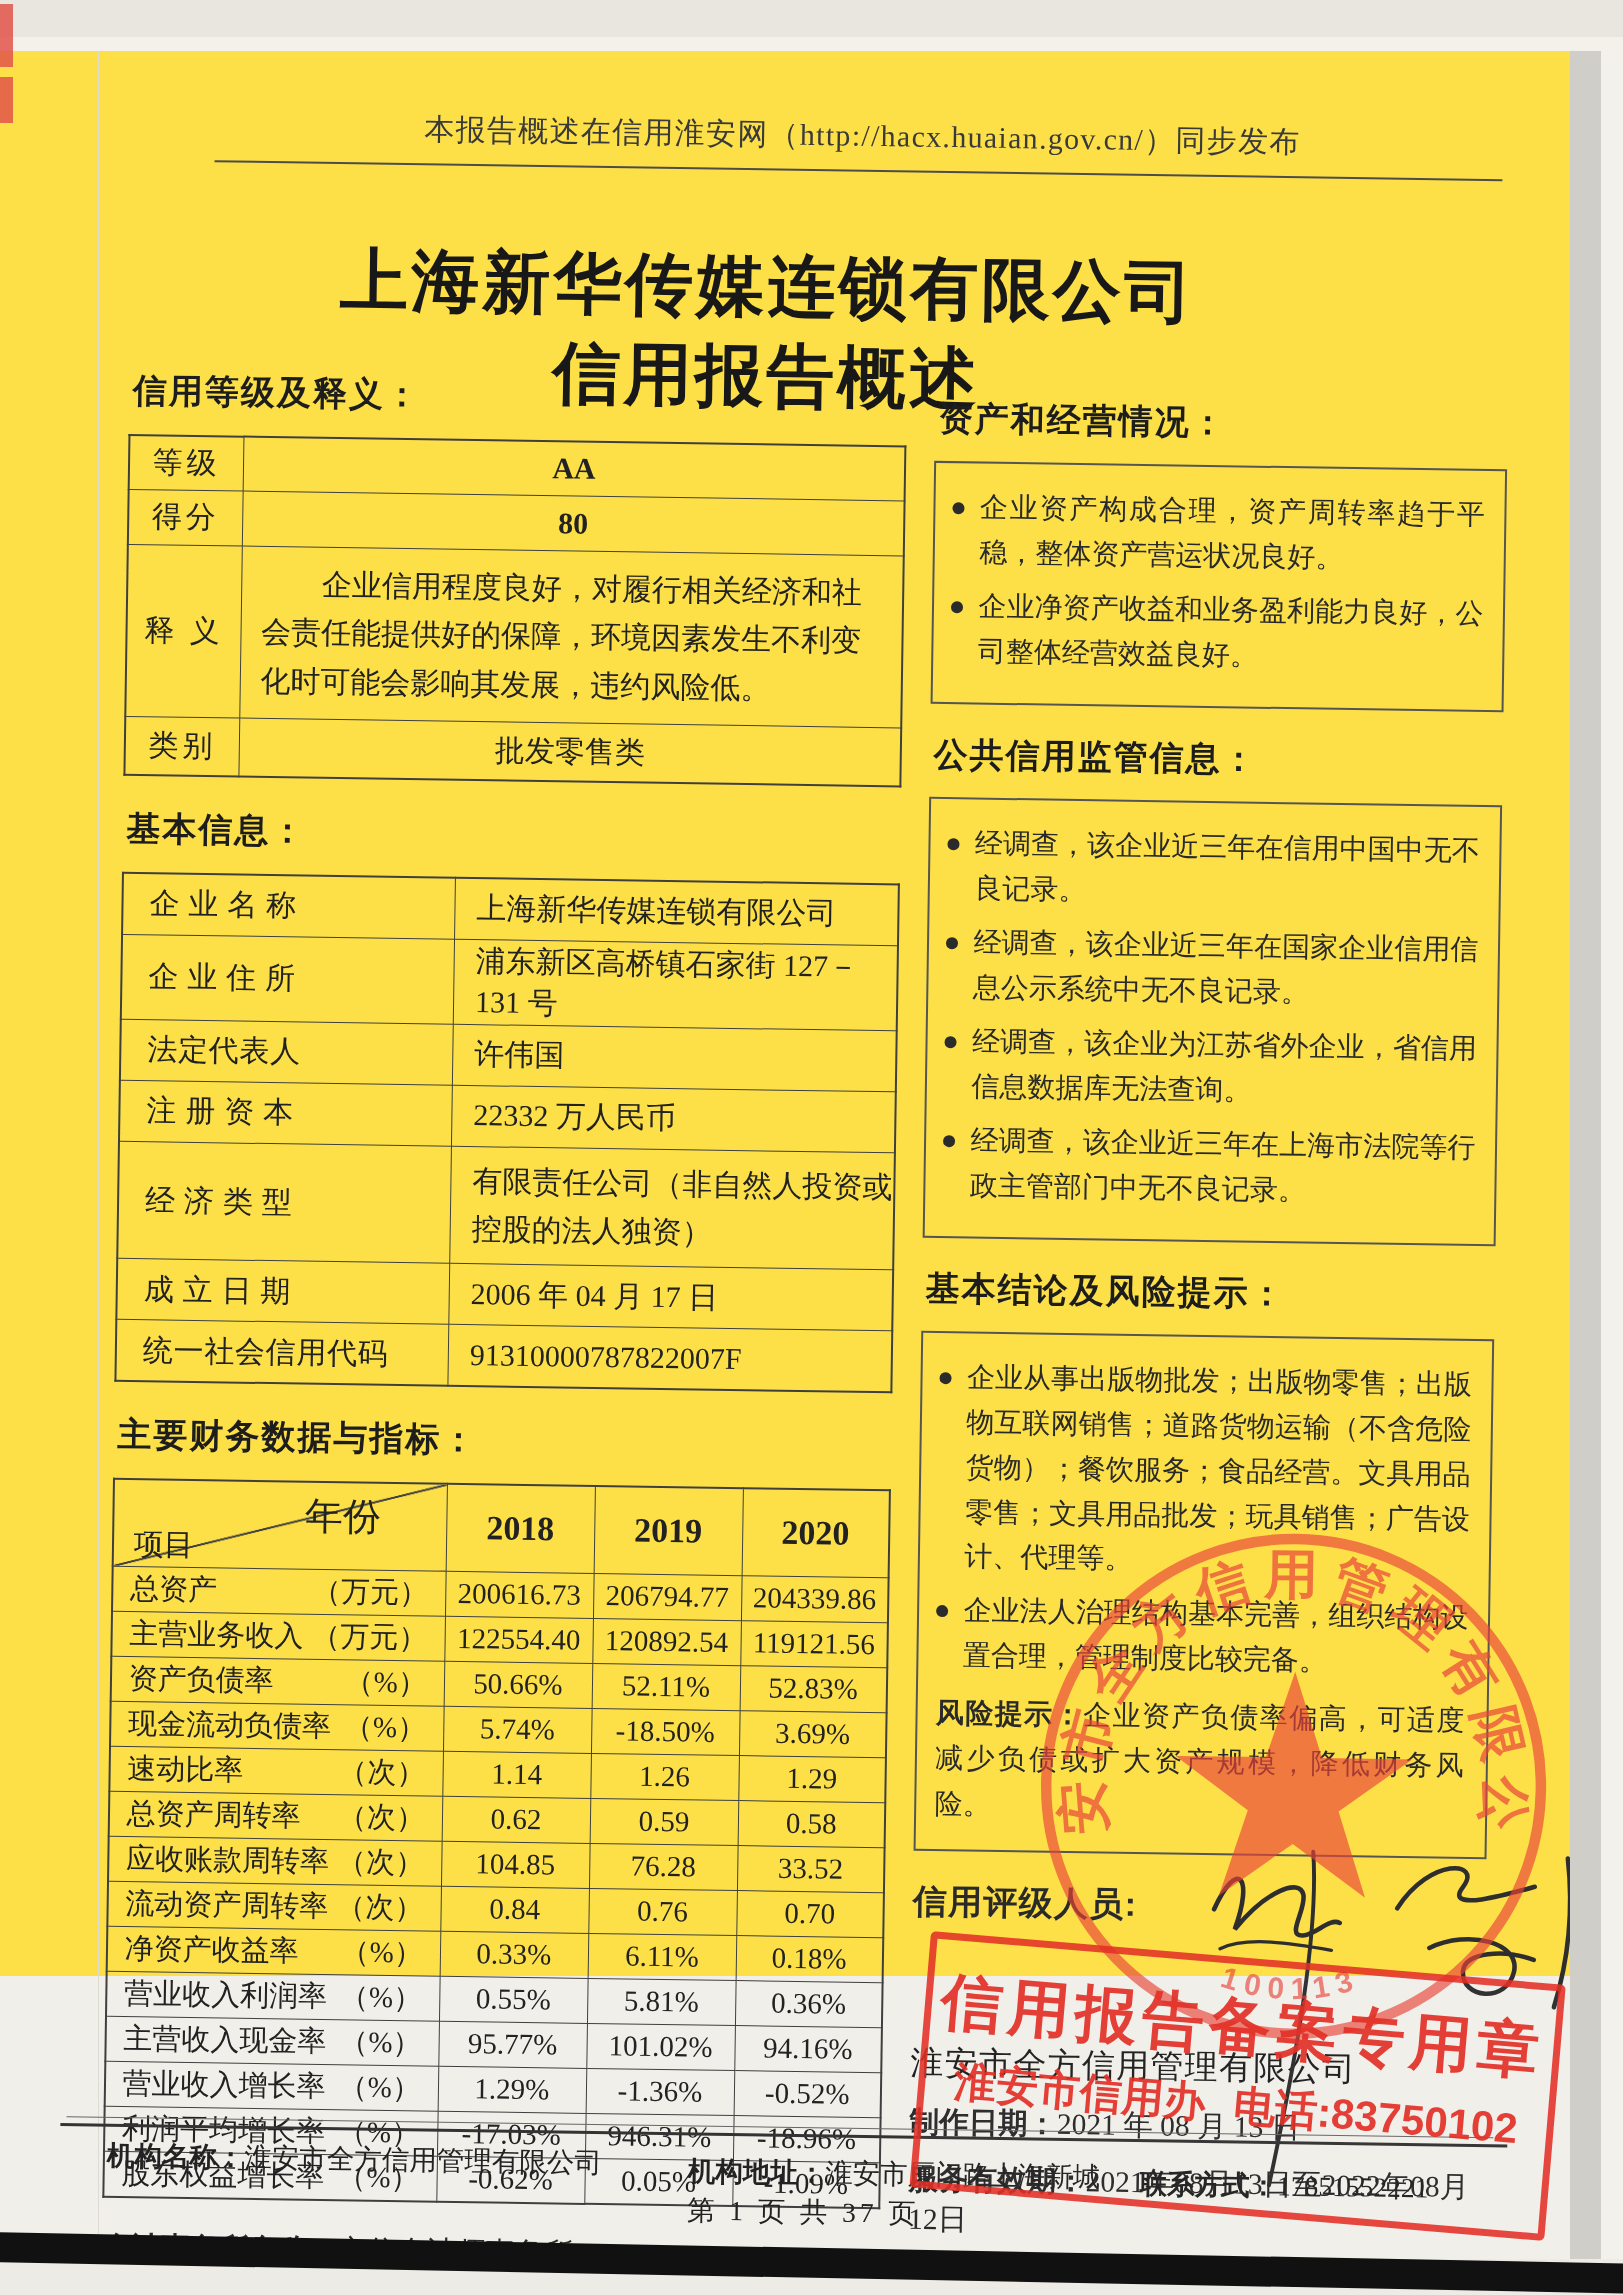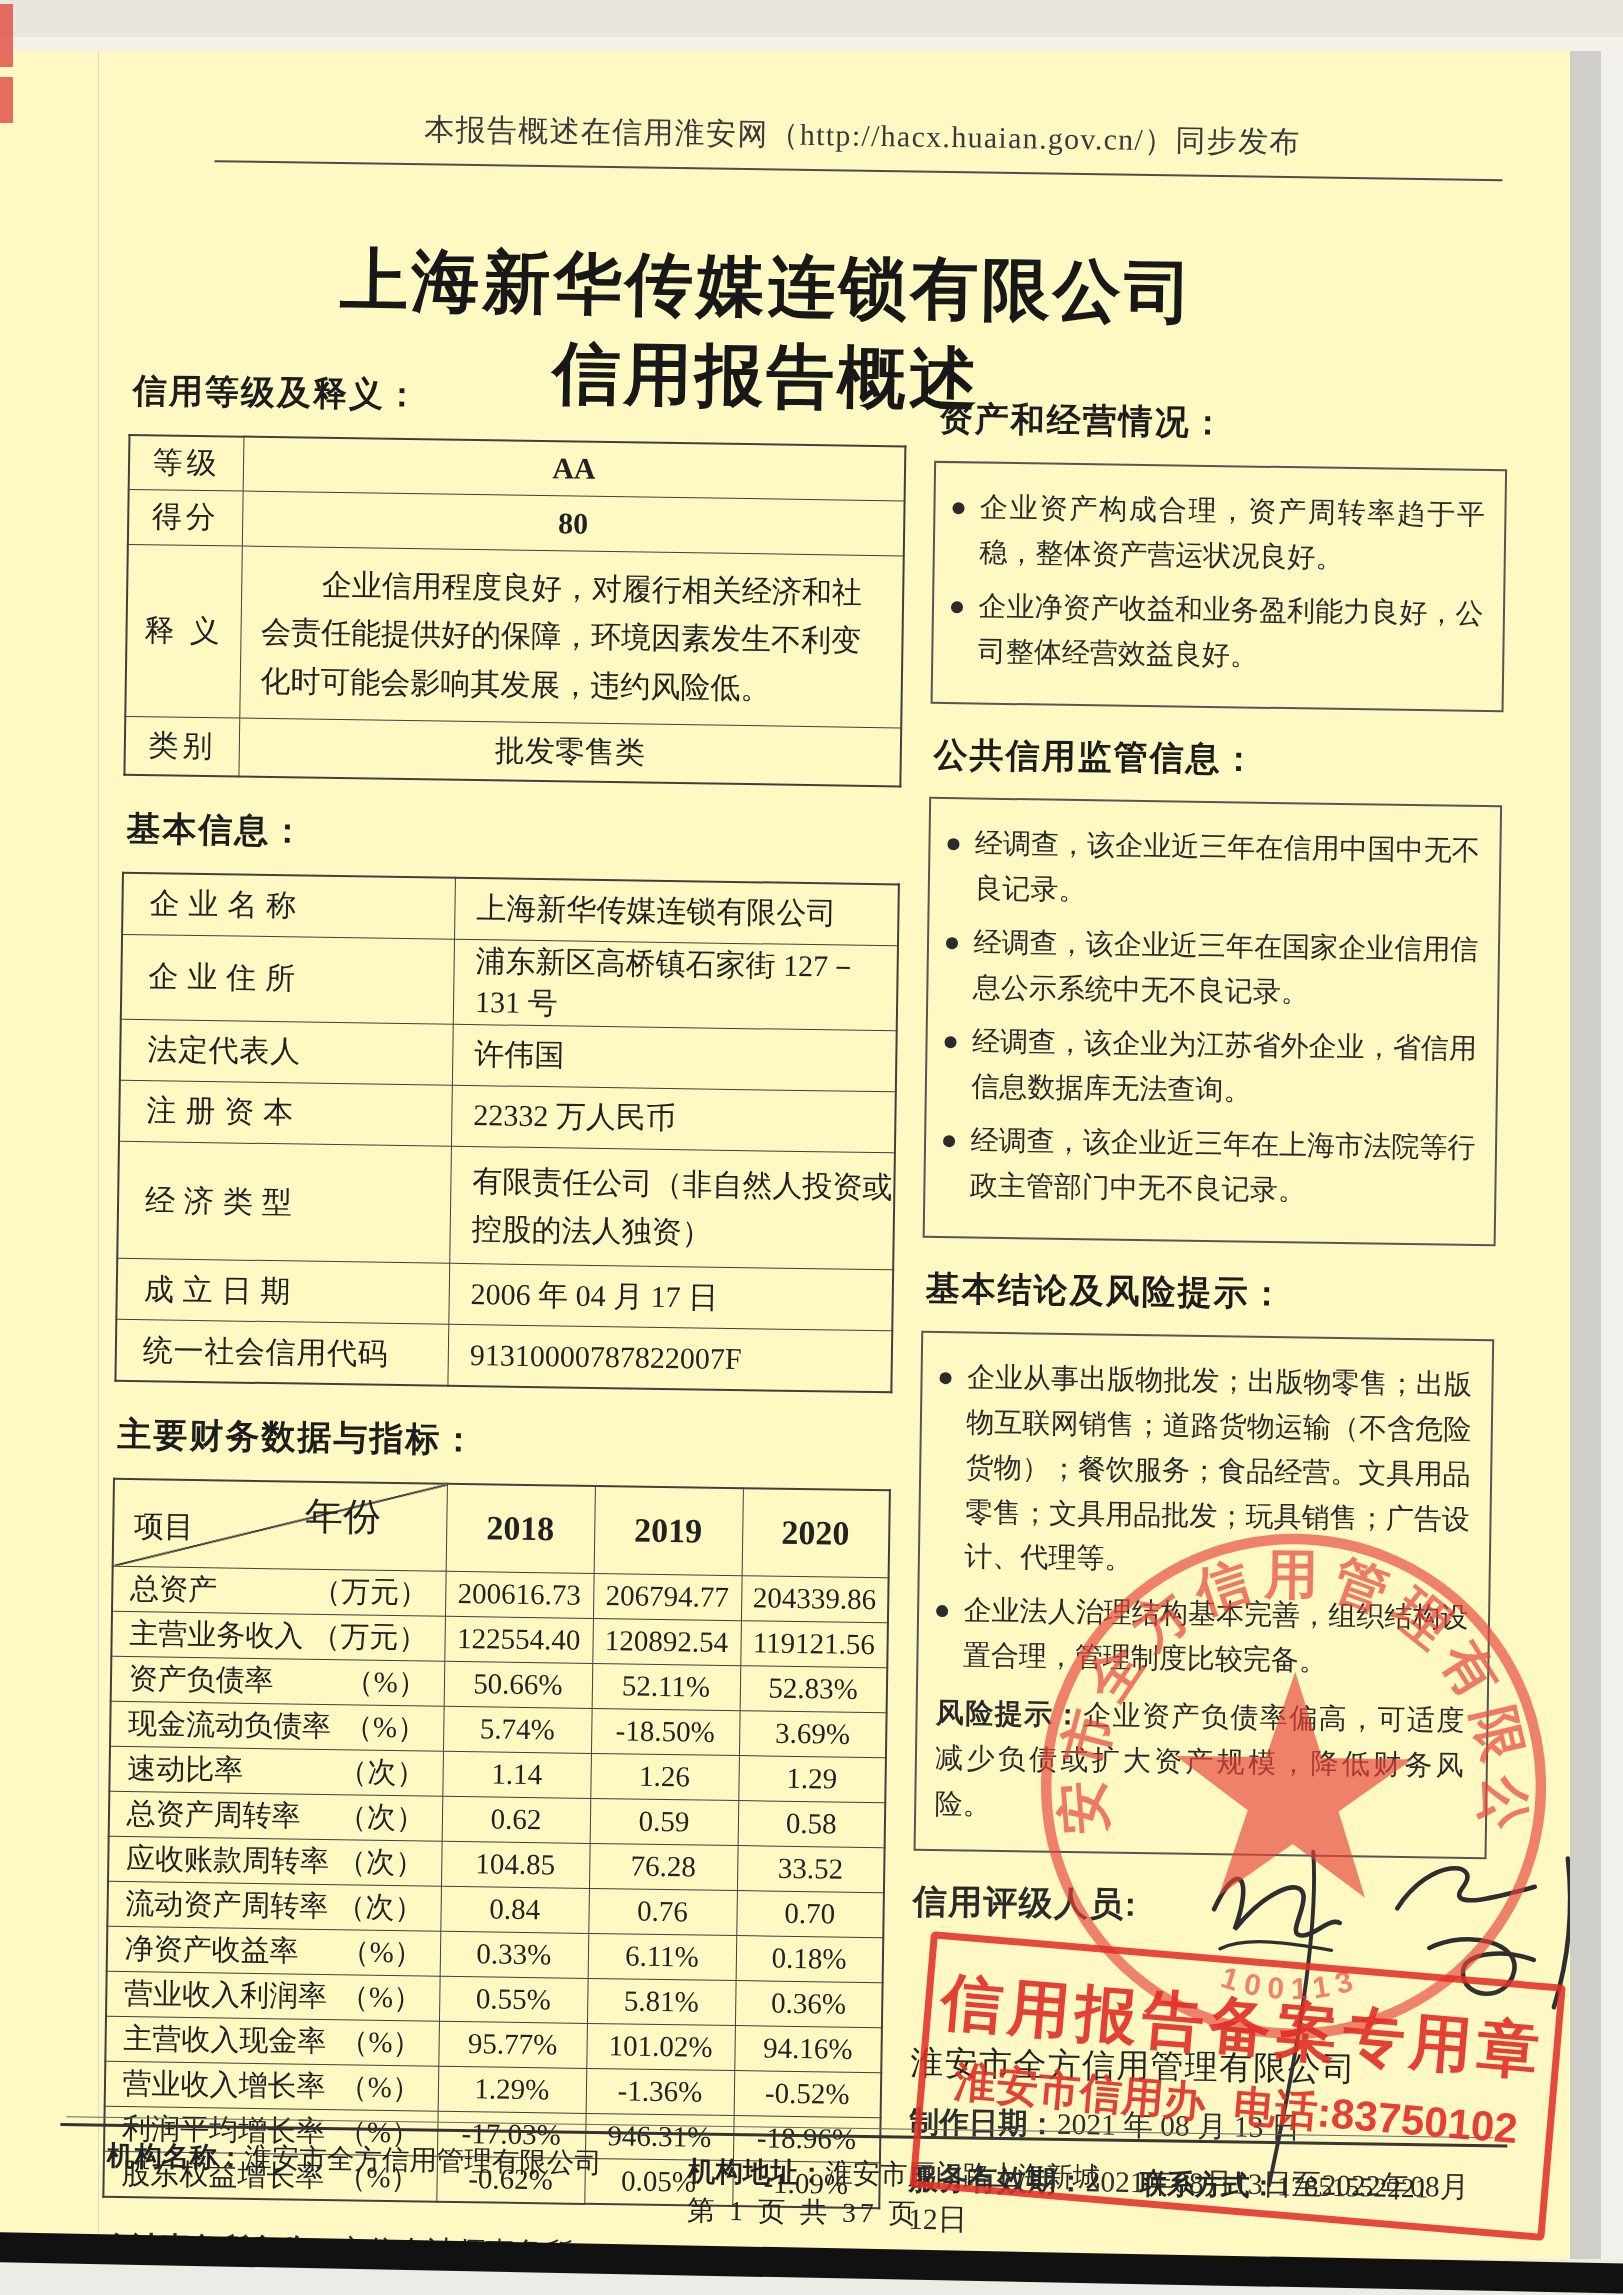--- a/index.html
+++ b/index.html
@@ -1,17 +1,17 @@
 <!DOCTYPE html>
 <html style="font-size:10.5px"><head>
 <meta charset="utf-8">
 <style>
   html,body{margin:0;padding:0;width:1624px;height:2295px;overflow:hidden;
     font-family:"Liberation Serif","DejaVu Serif",serif;color:#2a2a2a;background:#f1efe9;}
-  .scan{position:relative;width:1624px;height:2295px;background:#fef9c3;}
+  .scan{position:relative;width:1624px;height:1976px;background:#fde047;}
   
   .band-top{position:absolute;top:0;left:0;width:100%;height:37px;background:#e8e6df;z-index:6;}
   .band-top2{position:absolute;top:37px;left:0;width:100%;height:14.4px;background:#f3f1ea;z-index:6;}
   .edge-right{position:absolute;top:0;left:1570px;width:31px;height:2295px;background:#cfcec8;z-index:5;}
   .edge-right2{position:absolute;top:0;left:1601px;width:23px;height:2295px;background:#f3f1eb;z-index:5;}
   .edge-left-line{position:absolute;top:46px;left:98px;width:1.3px;height:2199px;background:#dddbd4;z-index:1;}
   .band-bottom-bg{position:absolute;top:2259px;left:0;width:100%;height:36px;background:#edebe5;z-index:6;}
   .band-bottom{position:absolute;top:2248px;left:-19.6px;width:1682px;height:30px;background:#111;transform:rotate(1.1deg);z-index:7;}
   .corner-mark{position:absolute;background:#e2544b;opacity:.85;z-index:7;}
   .cm1{top:3.9px;left:0;width:13px;height:63px;}
@@ -45,21 +45,21 @@
   .t2 td.val{padding-left:21px;}
   .t2 tr.tall td{height:106px;line-height:1.6;padding-top:5.2px;padding-bottom:5.2px;}
   
   .t3 td{height:42px;text-align:center;font-size:29px;}
   .t3 td.lab{text-align:left;}
   .t3 .labwrap{display:flex;justify-content:space-between;padding:0 15.7px;}
   .t3 tr.head td{height:84px;font-size:34px;font-weight:700;}
   td.diag{position:relative;background:
     linear-gradient(to bottom right,transparent calc(50% - 1.3px),#3f3f3f calc(50% - 0.7px),#3f3f3f calc(50% + 0.7px),transparent calc(50% + 1.3px));}
   td.diag .yr{position:absolute;top:7.9px;right:65px;font-size:38px;font-weight:400;}
-  td.diag .itm{position:absolute;bottom:19px;left:19.6px;font-size:30px;font-weight:400;margin-top:24px;}
+  td.diag .itm{position:absolute;bottom:1px;left:19.6px;font-size:30px;font-weight:400;margin-top:24px;}
   .acct{margin-top:22px;font-size:29.5px;line-height:1.85;}
   .acct b{font-family:"Liberation Sans","DejaVu Sans",sans-serif;font-weight:700;}
   
   .box{border:2px solid #555;padding:22px 19.6px 19.6px 17px;margin-bottom:27.5px;}
   .blt{display:flex;gap:15.7px;margin-bottom:9.2px;}
   .blt .dot{flex:0 0 11.8px;width:11.8px;height:11.8px;border-radius:50%;background:#2b2b2b;margin-top:17px;}
   .blt p{margin:0;font-size:28px;line-height:1.6;text-align:justify;}
   .risk{margin:11.8px 2.6px 3.9px 1.3px;font-size:28px;line-height:1.62;text-align:justify;}
   .risk b{font-family:"Liberation Sans","DejaVu Sans",sans-serif;}
   .sig-row{position:relative;margin-top:18.3px;height:124px;}

